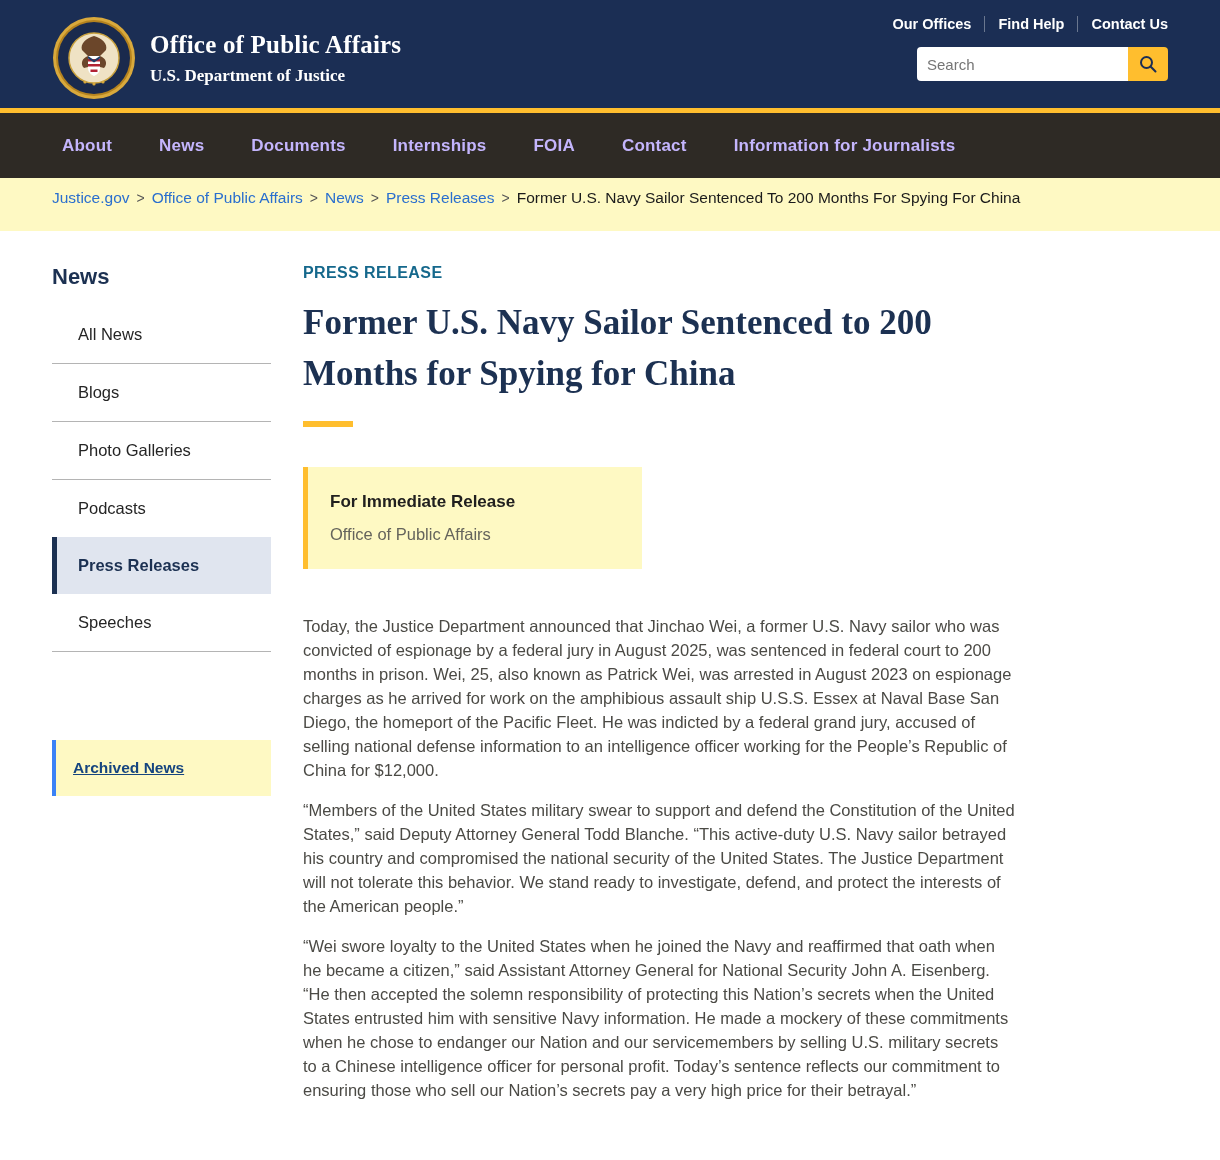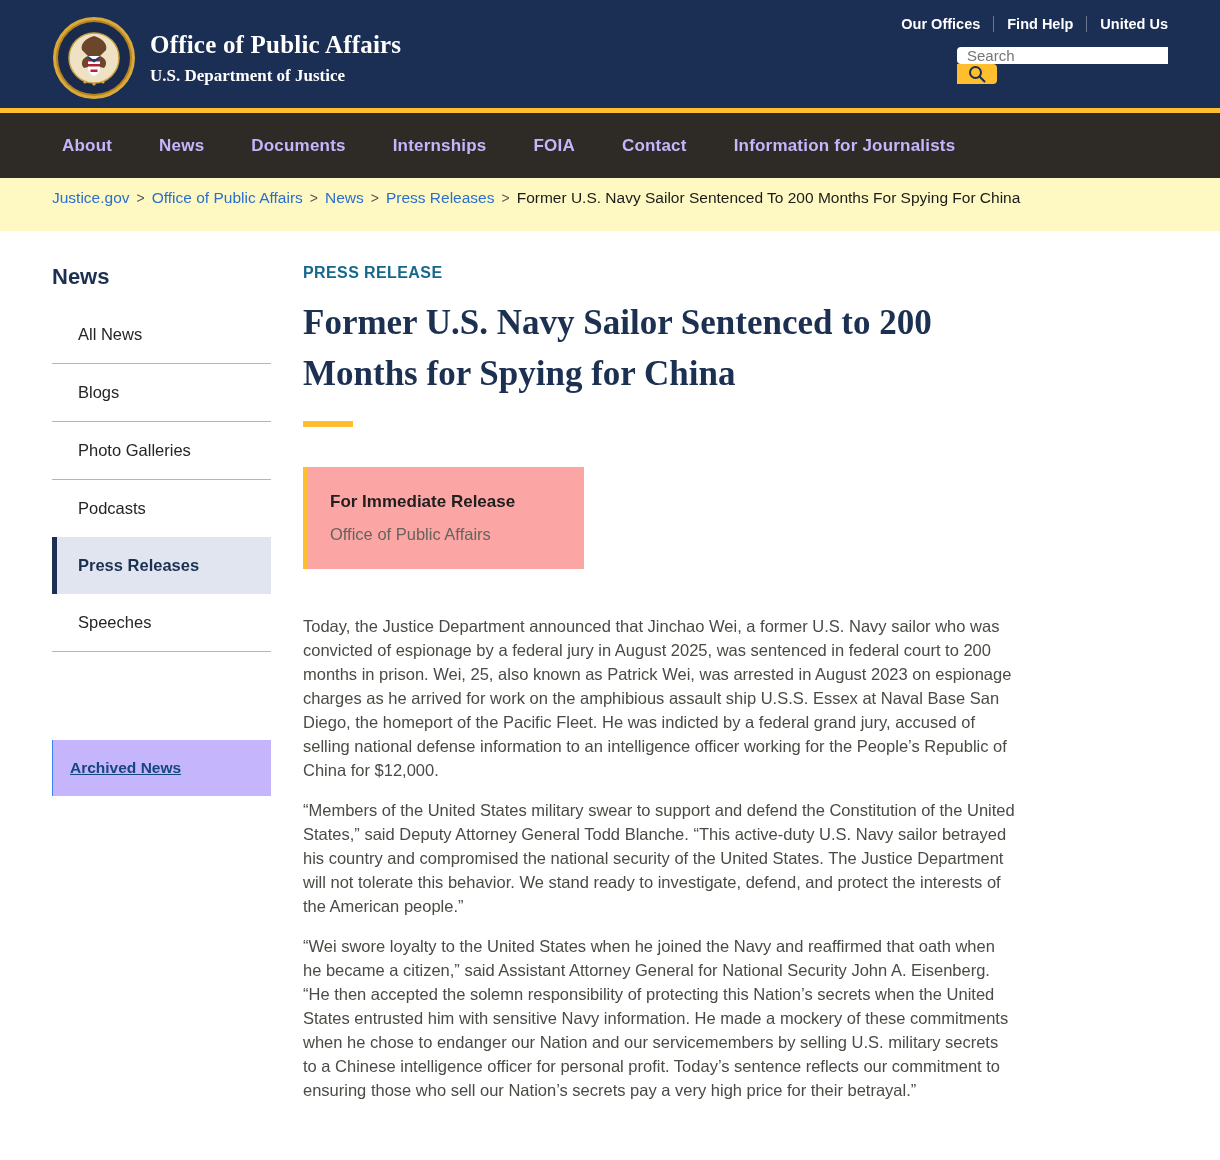--- a/index.html
+++ b/index.html
@@ -11,21 +11,21 @@
     display:flex; justify-content:space-between; padding:0 52px 0 52px; }
   .brand { display:flex; align-items:center; gap:14px; padding-top:8px; }
   .seal { width:84px; height:84px; flex:0 0 auto; }
   .brand-text { color:#fff; font-family:"Liberation Serif","DejaVu Serif",serif; }
   .brand-title { font-size:25px; font-weight:bold; letter-spacing:.2px; }
   .brand-subtitle { font-size:17px; font-weight:bold; margin-top:7px; }
   .header-right { display:flex; flex-direction:column; align-items:flex-end; padding-top:16px; }
   .utility-nav { display:flex; align-items:center; gap:13px; }
   .utility-nav a { color:#fff; font-size:14.5px; font-weight:bold; text-decoration:none; }
   .util-sep { width:1px; height:16px; background:rgba(255,255,255,.35); }
-  .search-box { display:flex; margin-top:15px; height:34px;flex-direction:column; }
+  .search-box { display:flex; margin-top:15px; height:34px; }
   .search-box input { width:211px; height:34px; border:none; border-radius:4px 0 0 4px;
     padding:0 10px; font-size:15px; color:#3d4551; outline:none; }
   .search-box input::placeholder { color:#757575; }
   .search-btn { width:40px; height:34px; background:#ffbe2e; border:none;
     border-radius:0 4px 4px 0; display:flex; align-items:center; justify-content:center; cursor:pointer; }
 
   
   .main-nav { background:#2e2a25; height:65px; display:flex; align-items:center;
     padding-left:62px; gap:47px; }
   .main-nav a { color:#c4b5fd; font-size:17px; font-weight:bold; text-decoration:none;
@@ -43,40 +43,40 @@
   .article { margin-left:32px; width:712px; }
 
   
   .sidebar h2 { color:#1c3152; font-size:22px; margin-top:33px; }
   .side-list { list-style:none; margin-top:16px; }
   .side-item { font-size:16.5px; color:#252525; }
   .side-item a { display:block; color:#252525; text-decoration:none; padding:19px 0 19px 26px; }
   .side-item.divided { border-bottom:1px solid #b4b4b4; }
   .side-item.active { background:#e0e5ef; border-left:5px solid #1c3152; }
   .side-item.active a { font-weight:bold; color:#1c3152; padding-left:21px; }
-  .archived-box { margin-top:88px; background:#c4b5fd; border-left:1px solid #3b82f6;
+  .archived-box { margin-top:88px; background:#fef9c3; border-left:4px solid #3b82f6;
     padding:19px 0 19px 17px; }
   .archived-box a { color:#16457f; font-weight:bold; font-size:15.5px; }
 
   
   .kicker { margin-top:33px; color:#15688c; font-size:16px; font-weight:bold; letter-spacing:.4px; }
   .article h1 { margin-top:15px; font-family:"Liberation Serif","DejaVu Serif",serif;
     color:#1c3152; font-size:35px; line-height:51px; font-weight:bold; }
   .title-rule { margin-top:22px; width:50px; height:3px;
     border-top:3px solid #ffbe2e; border-bottom:3px solid #ffbe2e; }
 
   .meta-row { display:flex; justify-content:space-between; margin-top:40px; }
   .meta-left { padding-top:15px; }
   .date { font-size:15.5px; color:#1b1b1b; }
   .share-btn { margin-top:27px; background:#15688c; border:none; color:#fff; cursor:pointer;
     display:flex; align-items:center; height:35px; padding:0 15px; font-size:15px; font-weight:bold;
     font-family:inherit; }
   .share-divider { width:1px; height:21px; background:rgba(255,255,255,.6); margin:0 14px; }
   .share-chev { font-size:17px; font-weight:bold; line-height:1; }
-  .release-box { width:281px; background:#fca5a5; border-left:5px solid #ffbe2e;
+  .release-box { width:339px; background:#fef9c3; border-left:5px solid #ffbe2e;
     padding:25px 20px 25px 22px; }
   .release-type { font-size:17px; font-weight:bold; color:#21201f; }
   .release-office { margin-top:13px; font-size:16.5px; color:#65645c; }
 
   .body-copy { margin-top:45px; }
   .body-copy p { font-size:16.5px; line-height:24px; color:#4b4a45; margin-bottom:16px; }
 </style>
 </head>
 <body>
 
@@ -100,21 +100,21 @@
       <div class="brand-title">Office of Public Affairs</div>
       <div class="brand-subtitle">U.S. Department of Justice</div>
     </div>
   </div>
   <div class="header-right">
     <nav class="utility-nav">
       <a href="#">Our Offices</a>
       <span class="util-sep"></span>
       <a href="#">Find Help</a>
       <span class="util-sep"></span>
-      <a href="#">United Us</a>
+      <a href="#">Contact Us</a>
     </nav>
     <div class="search-box">
       <input type="text" placeholder="Search" style="">
       <button class="search-btn">
         <svg width="20" height="20" viewBox="0 0 20 20">
           <circle cx="8.5" cy="8.5" r="5.5" fill="none" stroke="#1b2e54" stroke-width="2"></circle>
           <line x1="12.8" y1="12.8" x2="17.5" y2="17.5" stroke="#1b2e54" stroke-width="2" stroke-linecap="round"></line>
         </svg>
       </button>
     </div>

